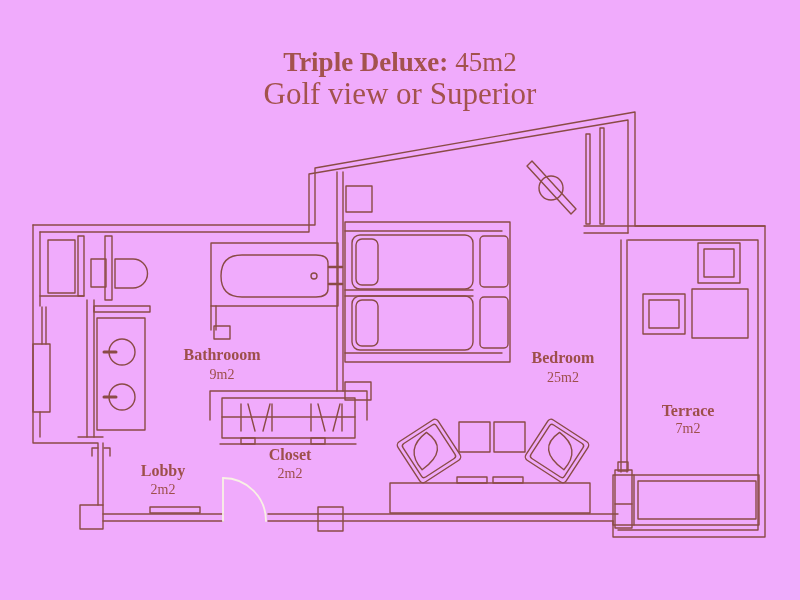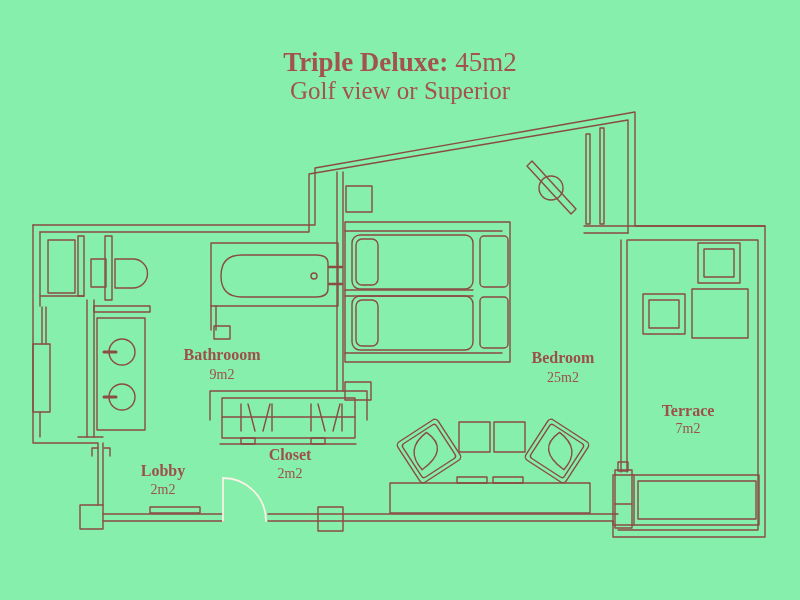--- a/index.html
+++ b/index.html
@@ -1,29 +1,29 @@
 <!DOCTYPE html>
 <html><head>
 <meta charset="utf-8">
 <style>
   html,body{margin:0;padding:0;}
   .stage{
     position:relative;
     width:800px;height:600px;
-    background:#86efac;
+    background:#f0abfc;
     font-family:"Liberation Serif", serif;
     overflow:hidden;
   }
   .title{
     position:absolute;top:48px;left:0;right:0;
     text-align:center;color:#a3524d;line-height:1.08;
   }
   .title .t1{font-size:27px;}
   .title .t1 .bold{font-weight:bold;margin-right:7px;}
-  .title .t2{font-size:25px;}
+  .title .t2{font-size:31px;}
   svg{position:absolute;left:0;top:0;}
   svg text{font-family:"Liberation Serif", serif;}
   .room-name{font-size:16px;font-weight:bold;fill:#9d4f4a;}
   .room-area{font-size:14px;fill:#9d4f4a;}
 </style>
 </head>
 <body>
 
 <div class="stage">
 

